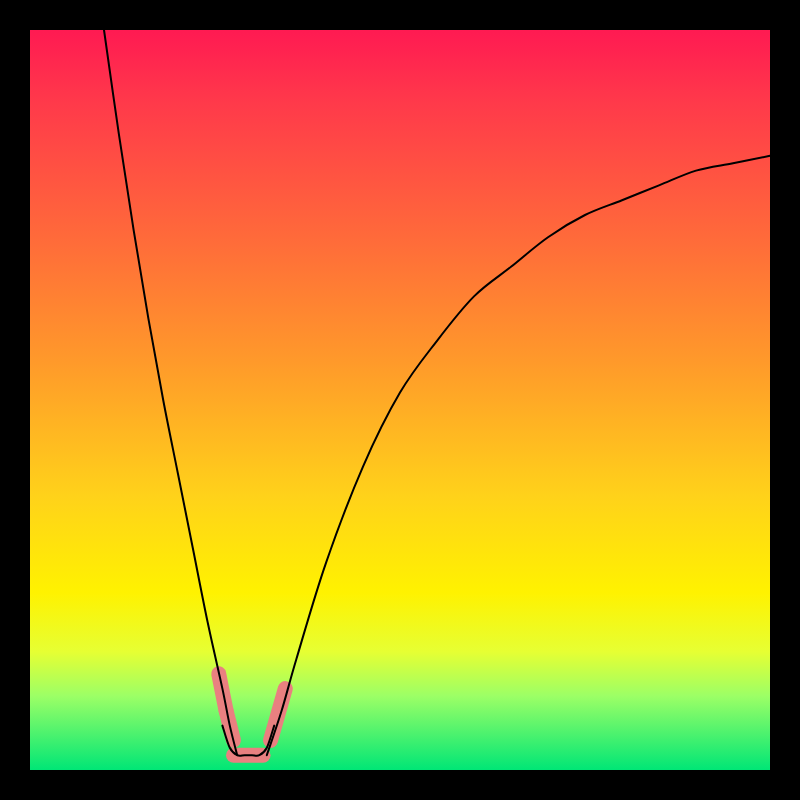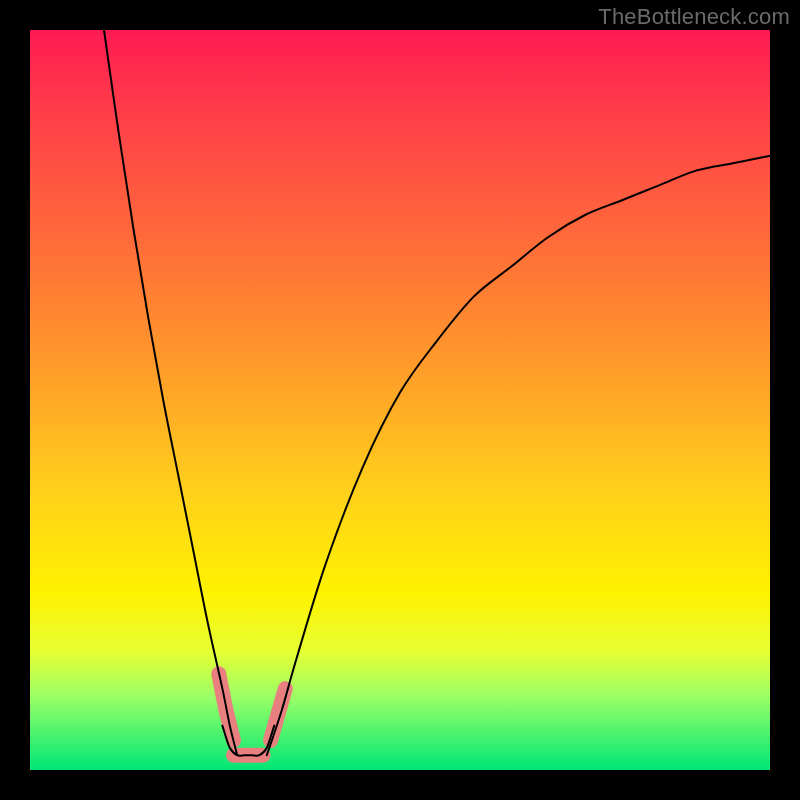--- a/index.html
+++ b/index.html
@@ -52,21 +52,20 @@
     width: 740px;
     height: 740px;
     overflow: visible;
   }
 </style>
 </head>
 <body>
 
 <div class="stage">
 
-  <div class="watermark">TheBottleneck.com</div>
 
   <div class="plot-area">
     <svg class="curves" viewBox="0 0 740 740">
       <g id="highlight-group">
           <path d="M 188.70000000000002 643.8 L 196.10000000000002 680.8" fill="none" stroke="#e98080" stroke-width="15" stroke-linecap="round"></path>
           <path d="M 196.10000000000002 680.8 L 203.50000000000003 710.4" fill="none" stroke="#e98080" stroke-width="15" stroke-linecap="round"></path>
           <path d="M 203.50000000000003 725.2 L 233.1 725.2" fill="none" stroke="#e98080" stroke-width="15" stroke-linecap="round"></path>
           <path d="M 240.5 710.4 L 255.29999999999998 658.6" fill="none" stroke="#e98080" stroke-width="15" stroke-linecap="round"></path>
         </g>
       <g id="curve-group">

